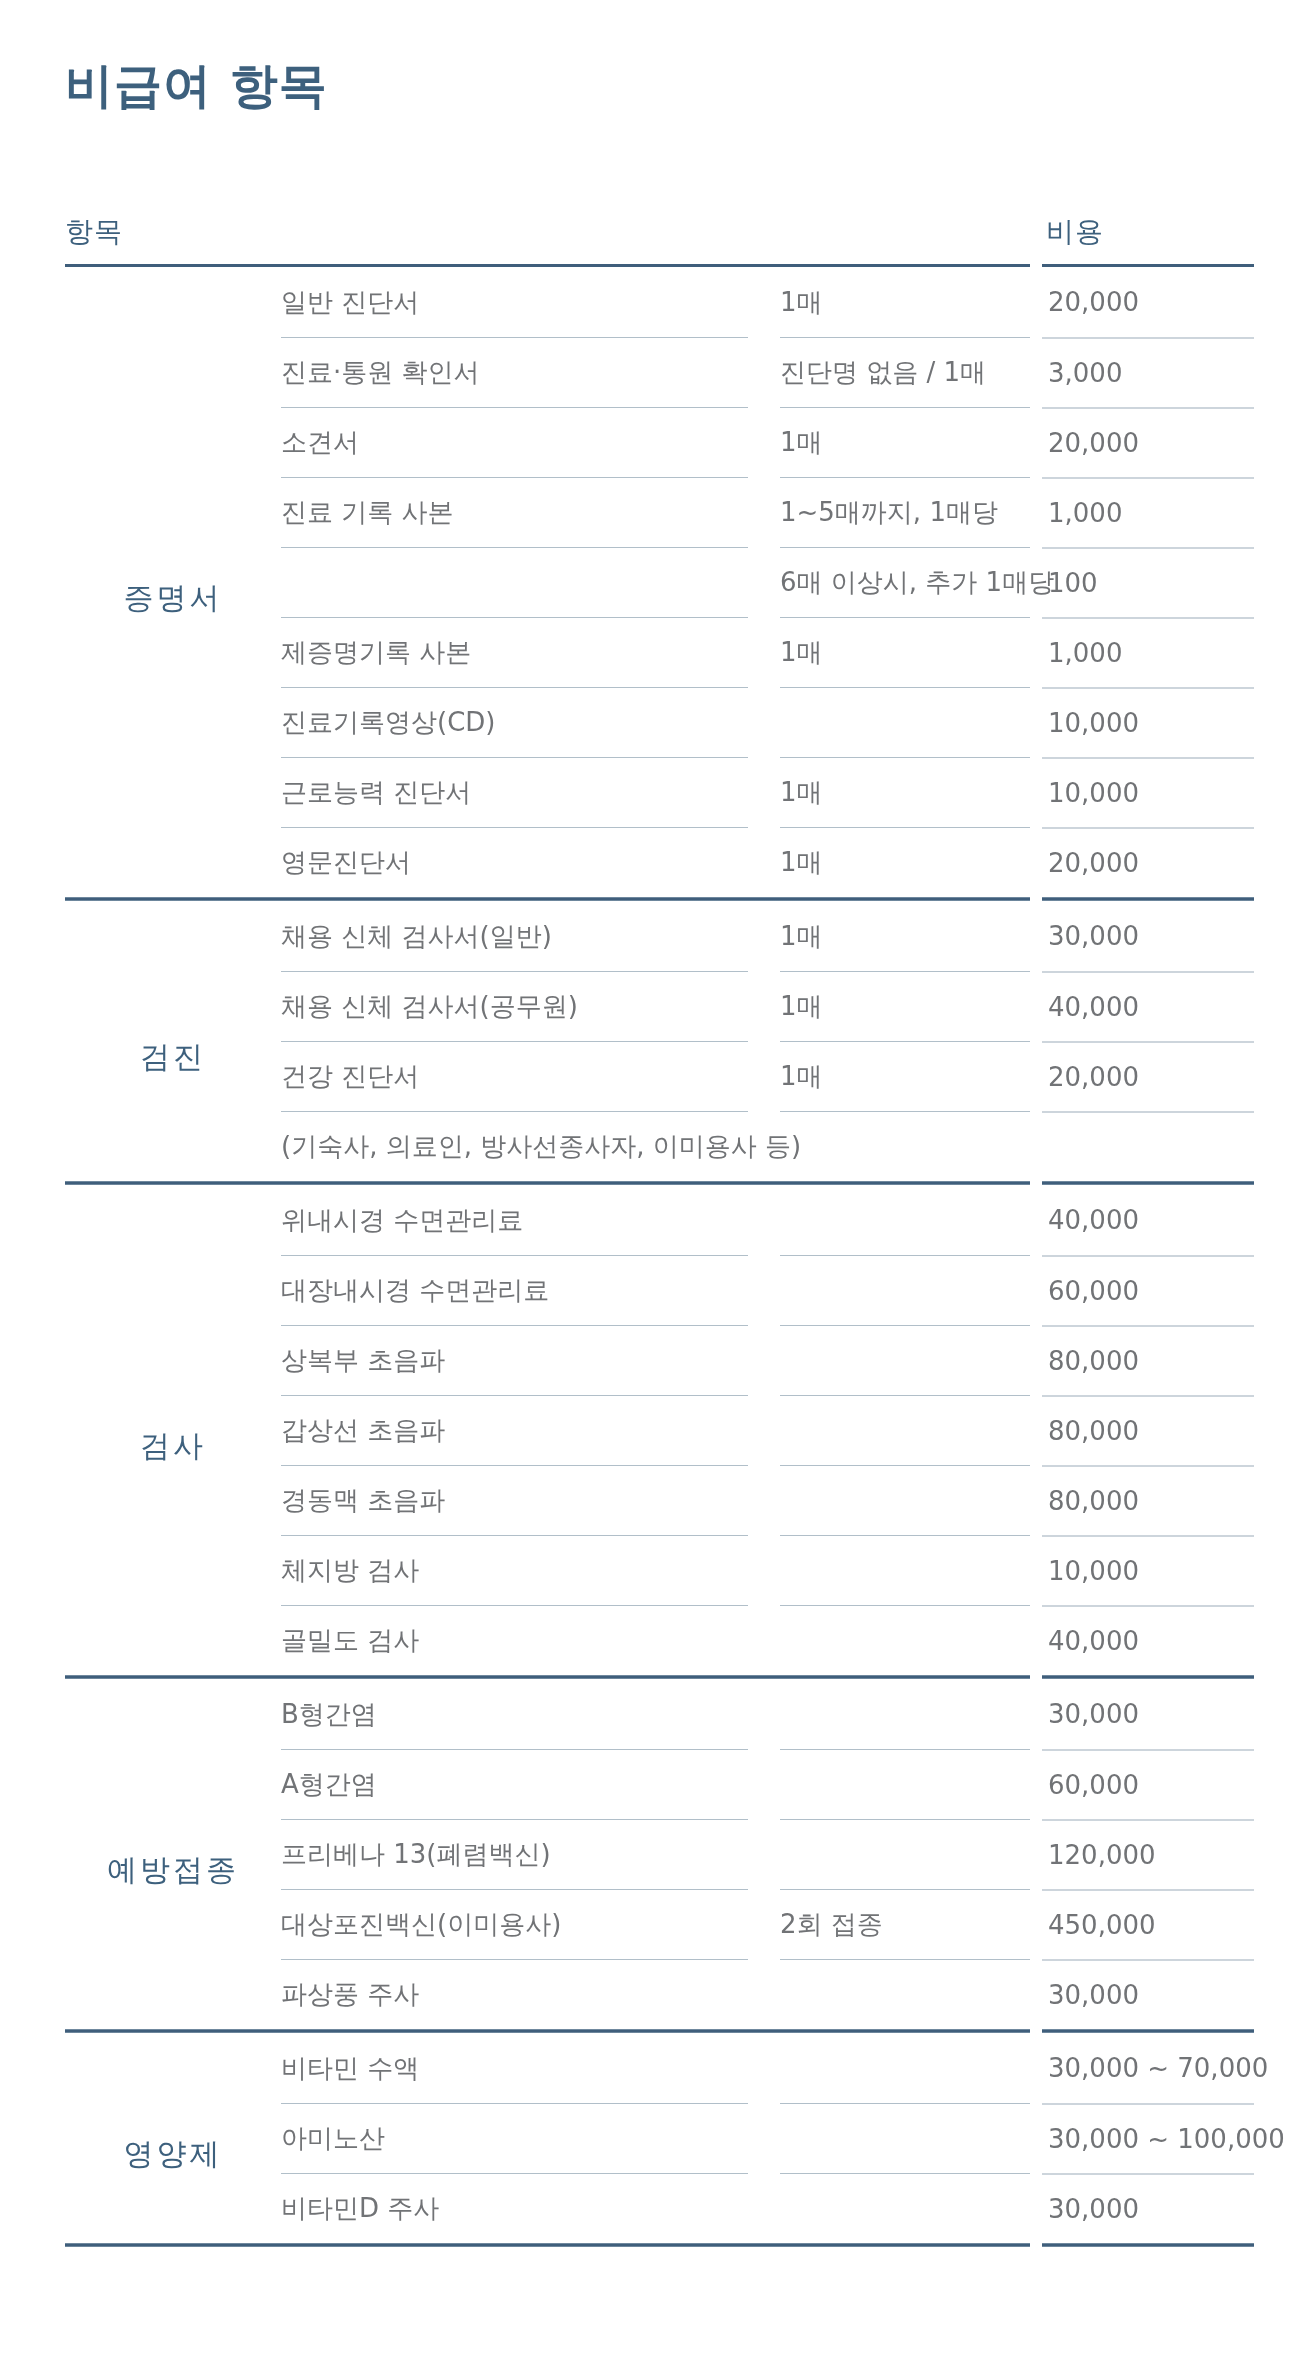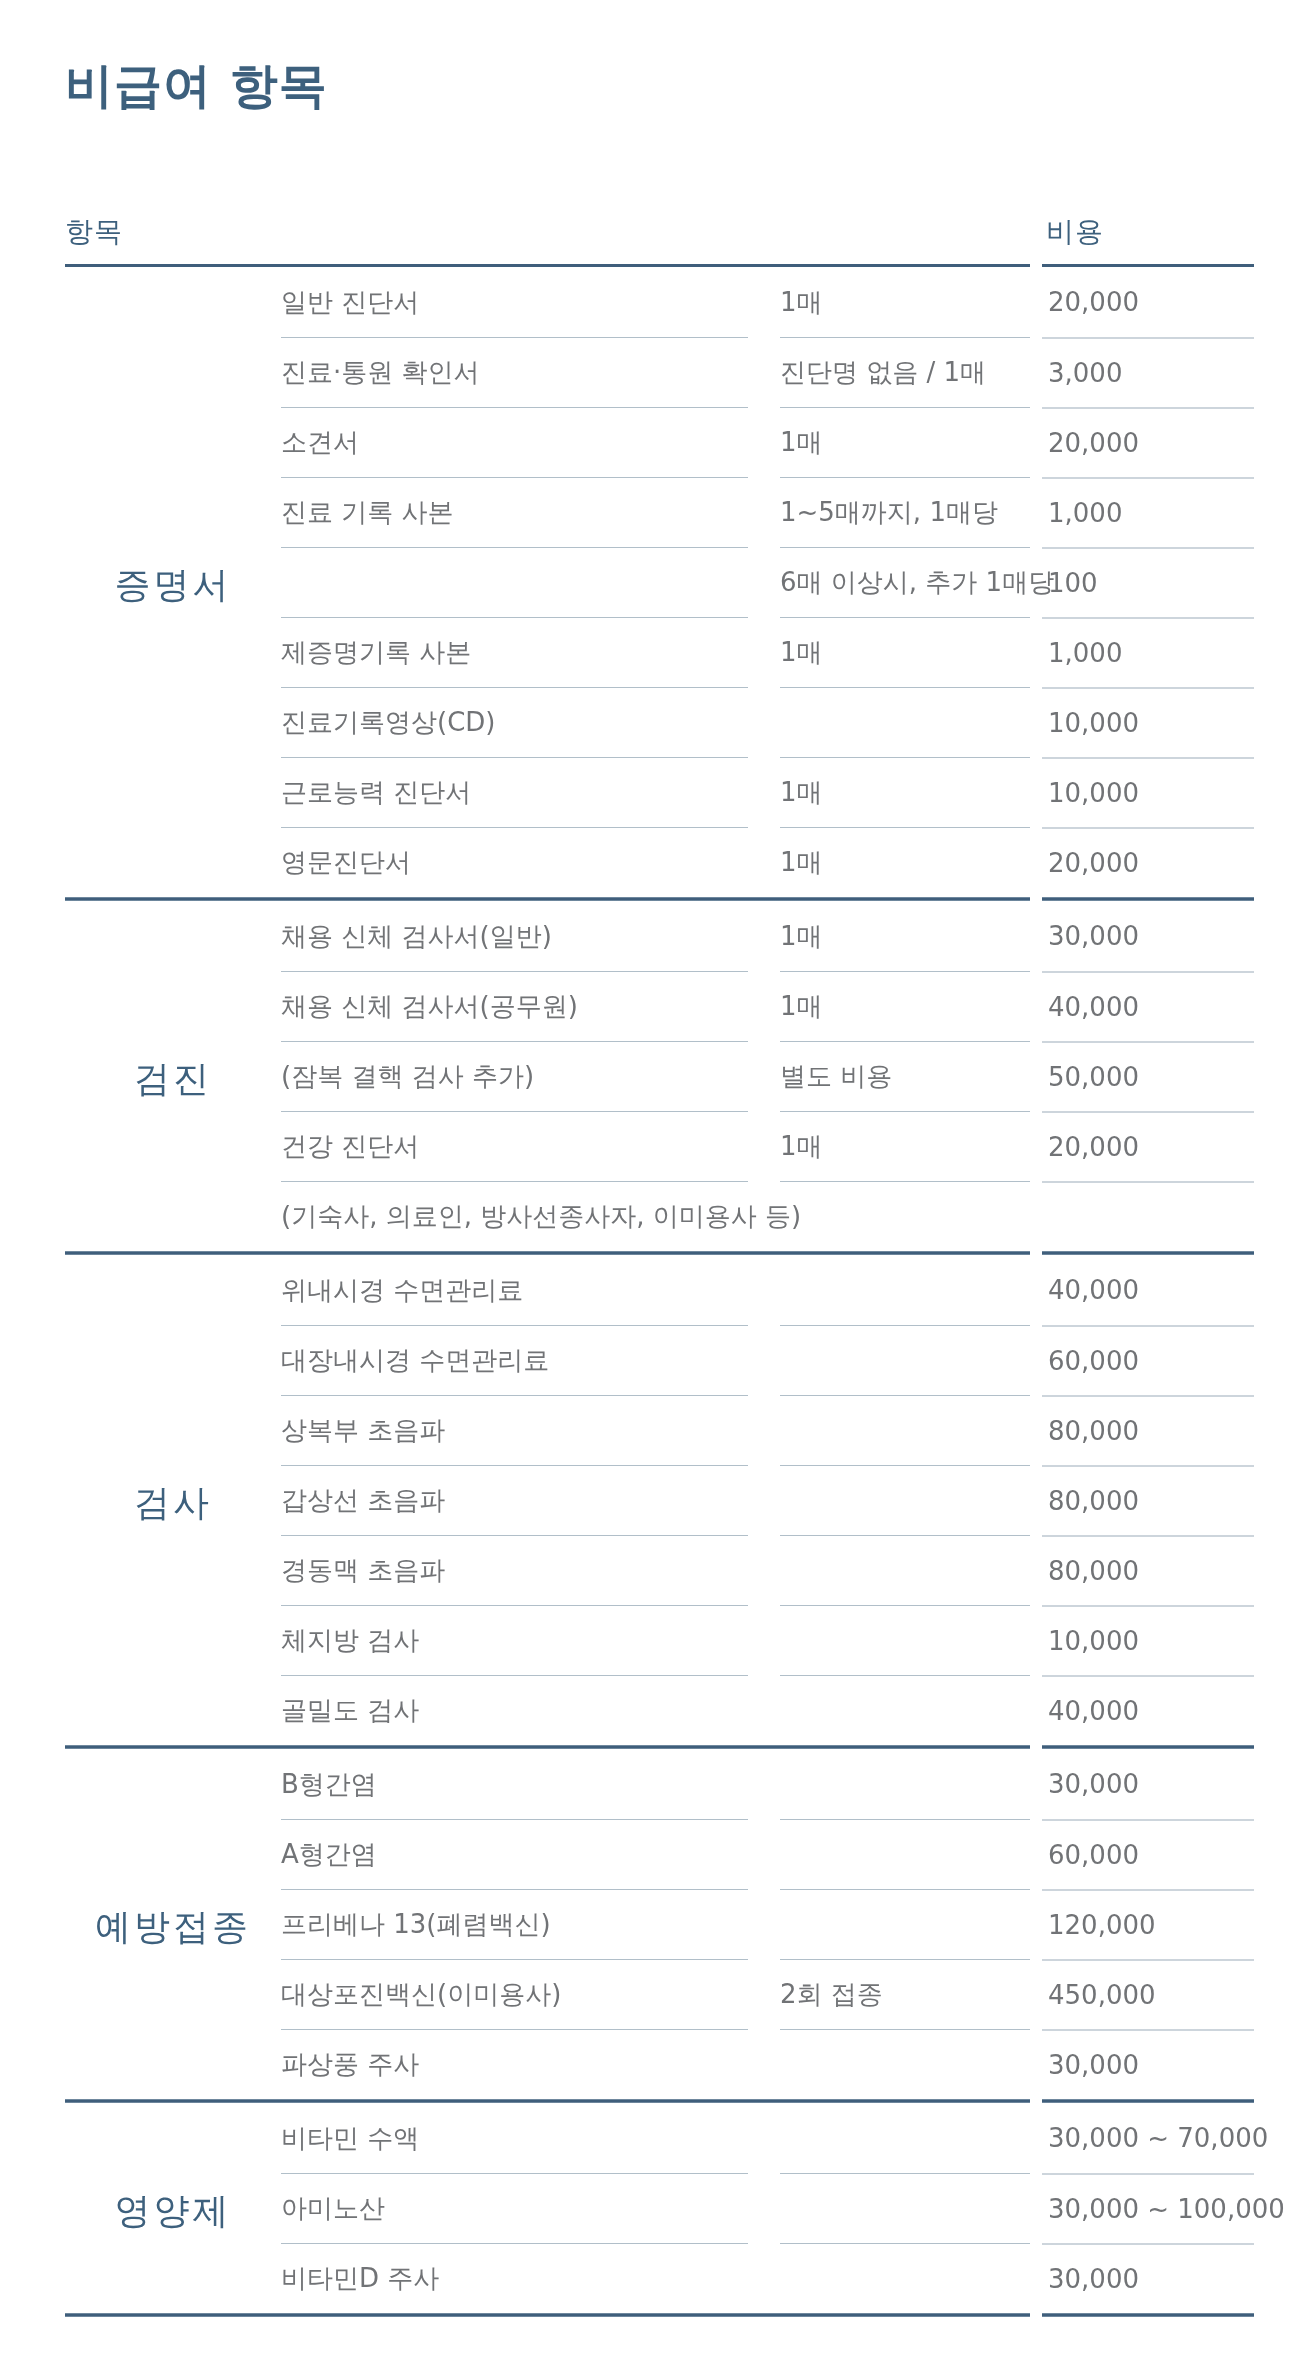--- a/index.html
+++ b/index.html
@@ -25,24 +25,24 @@
   .table{width:1189px;margin-top:100px;}
   .thead{display:grid;grid-template-columns:216px 467px 32px 250px 12px 212px;}
   .th{
     font-family:"DejaVu Serif","Liberation Serif",serif;
     font-size:28px;color:var(--accent);padding-bottom:13px;letter-spacing:1px;
   }
   .th-item{grid-column:1/5;border-bottom:3px solid var(--divider-dark);}
   .th-cost{grid-column:6/7;border-bottom:3px solid var(--divider-dark);padding-left:4px;}
   .section{position:relative;}
   .cat{
-    position:absolute;left:0;top:3px;width:216px;height:100%;
+    position:absolute;left:0;top:16px;width:216px;height:100%;
     display:flex;align-items:center;justify-content:center;
     font-family:Liberation Serif, serif;
-    font-size:36px;color:var(--accent);letter-spacing:3px;white-space:nowrap;
+    font-size:30px;color:var(--accent);letter-spacing:3px;white-space:nowrap;
   }
   .row{display:grid;grid-template-columns:216px 467px 32px 250px 12px 212px;height:70px;}
   .cell{
     display:flex;align-items:center;
     font-size:26px;color:var(--item-text);white-space:nowrap;overflow:visible;
   }
   .cell.name{grid-column:2;}
   .cell.qty{grid-column:4;}
   .cell.cost{grid-column:6;padding-left:6px;}
   .row + .row .name,.row + .row .qty{border-top:1px solid var(--row-line);}
@@ -124,25 +124,20 @@
             <div class="cell name">채용 신체 검사서(일반)</div>
             <div class="cell qty">1매</div>
             <div class="cell cost">30,000</div>
           </div>
           <div class="row">
             <div class="cell name">채용 신체 검사서(공무원)</div>
             <div class="cell qty">1매</div>
             <div class="cell cost">40,000</div>
           </div>
           <div class="row">
-            <div class="cell name">(잠복 결핵 검사 추가)</div>
-            <div class="cell qty">별도 비용</div>
-            <div class="cell cost">50,000</div>
-          </div>
-          <div class="row">
             <div class="cell name">건강 진단서</div>
             <div class="cell qty">1매</div>
             <div class="cell cost">20,000</div>
           </div>
           <div class="row">
             <div class="cell name">(기숙사, 의료인, 방사선종사자, 이미용사 등)</div>
             <div class="cell qty"></div>
             <div class="cell cost"></div>
           </div>
         </div>

